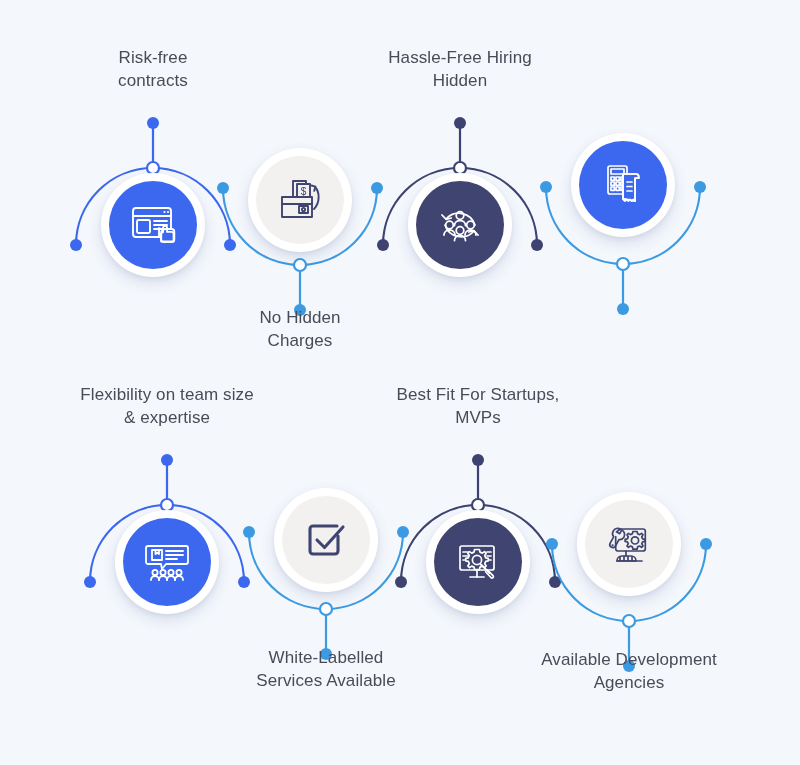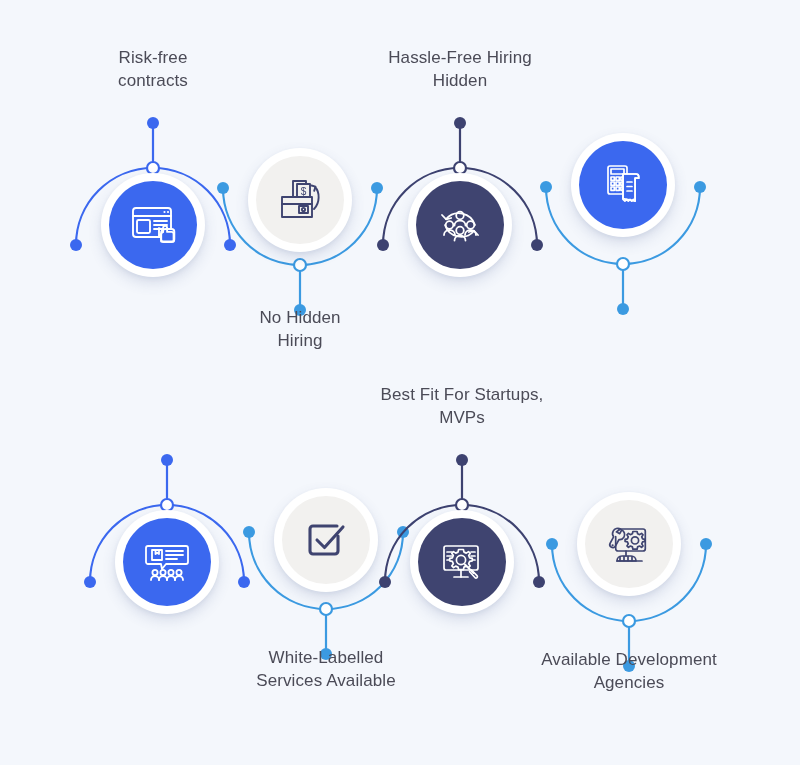--- a/index.html
+++ b/index.html
@@ -130,21 +130,21 @@
           <rect x="9" y="24" width="30" height="20" fill="#f2f1ef"></rect>
           <line x1="9" y1="31" x2="39" y2="31"></line>
           <rect x="26" y="33" width="9" height="7" fill="#f2f1ef"></rect>
           <circle cx="30.5" cy="36.5" r="1.6"></circle>
           <path d="M 42 14 c 5 5 5 16 -1 22" fill="none"></path>
           <path d="M 38.5 12.5 l 4 1.2 l -1.3 4.2" fill="none"></path>
         </svg>
       </div>
     </div>
     <div class="label" style="left:-5px; top:222px; width:240px;">No Hidden
-Hiring</div>
+Charges</div>
   </div>
 
   <div class="node" style="left:345px; top:110px;">
     <svg class="connector" viewBox="0 0 230 230">
       <path d="M 38 135 A 77 77 0 0 1 192 135" fill="none" stroke="#3d4270" stroke-width="2.2" stroke-linecap="round"></path>
       <line x1="115" y1="58" x2="115" y2="13" stroke="#3d4270" stroke-width="2.2" stroke-linecap="round"></line>
       <circle cx="38" cy="135" r="6" fill="#3d4270"></circle>
       <circle cx="192" cy="135" r="6" fill="#3d4270"></circle>
       <circle cx="115" cy="58" r="6" fill="#ffffff" stroke="#3d4270" stroke-width="2.2"></circle>
       <circle cx="115" cy="13" r="6" fill="#3d4270"></circle>
@@ -226,20 +226,22 @@
           <path d="M 12 46 c 0 -2.3 1.8 -4 4 -4 c 2.2 0 4 1.7 4 4" fill="none"></path>
           <circle cx="24" cy="38.5" r="2.6"></circle>
           <path d="M 20 46 c 0 -2.3 1.8 -4 4 -4 c 2.2 0 4 1.7 4 4" fill="none"></path>
           <circle cx="32" cy="38.5" r="2.6"></circle>
           <path d="M 28 46 c 0 -2.3 1.8 -4 4 -4 c 2.2 0 4 1.7 4 4" fill="none"></path>
           <circle cx="40" cy="38.5" r="2.6"></circle>
           <path d="M 36 46 c 0 -2.3 1.8 -4 4 -4 c 2.2 0 4 1.7 4 4" fill="none"></path>
         </svg>
       </div>
     </div>
+    <div class="label" style="left:-30px; top:-63px; width:290px;">Flexibility on team size
+&amp; expertise</div>
   </div>
 
   <div class="node" style="left:211px; top:425px;text-decoration:underline;">
     <svg class="connector" viewBox="0 0 230 230">
       <path d="M 38 107 A 77 77 0 0 0 192 107" fill="none" stroke="#3b9ae1" stroke-width="2.2" stroke-linecap="round"></path>
       <line x1="115" y1="184" x2="115" y2="229" stroke="#3b9ae1" stroke-width="2.2" stroke-linecap="round"></line>
       <circle cx="38" cy="107" r="6" fill="#3b9ae1"></circle>
       <circle cx="192" cy="107" r="6" fill="#3b9ae1"></circle>
       <circle cx="115" cy="184" r="6" fill="#ffffff" stroke="#3b9ae1" stroke-width="2.2"></circle>
       <circle cx="115" cy="229" r="6" fill="#3b9ae1"></circle>
@@ -249,21 +251,21 @@
         <svg width="50" height="50" viewBox="0 0 50 50" fill="none" stroke="#3f4470" stroke-width="3.1" stroke-linecap="round" stroke-linejoin="round">
           <path d="M 36 11 L 12 11 c -1.7 0 -3 1.3 -3 3 l 0 22 c 0 1.7 1.3 3 3 3 l 22 0 c 1.7 0 3 -1.3 3 -3 l 0 -15" fill="none"></path>
           <path d="M 16 25 l 7.5 7.5 L 42 12" fill="none"></path>
         </svg>
       </div>
     </div>
     <div class="label" style="left:-10px; top:222px; width:250px;">White-Labelled
 Services Available</div>
   </div>
 
-  <div class="node" style="left:347px; top:447px;">
+  <div class="node" style="left:363px; top:447px;">
     <svg class="connector" viewBox="0 0 230 230">
       <path d="M 38 135 A 77 77 0 0 1 192 135" fill="none" stroke="#3d4270" stroke-width="2.2" stroke-linecap="round"></path>
       <line x1="115" y1="58" x2="115" y2="13" stroke="#3d4270" stroke-width="2.2" stroke-linecap="round"></line>
       <circle cx="38" cy="135" r="6" fill="#3d4270"></circle>
       <circle cx="192" cy="135" r="6" fill="#3d4270"></circle>
       <circle cx="115" cy="58" r="6" fill="#ffffff" stroke="#3d4270" stroke-width="2.2"></circle>
       <circle cx="115" cy="13" r="6" fill="#3d4270"></circle>
     </svg>
     <div class="disc-wrap">
       <div class="disc navy">

